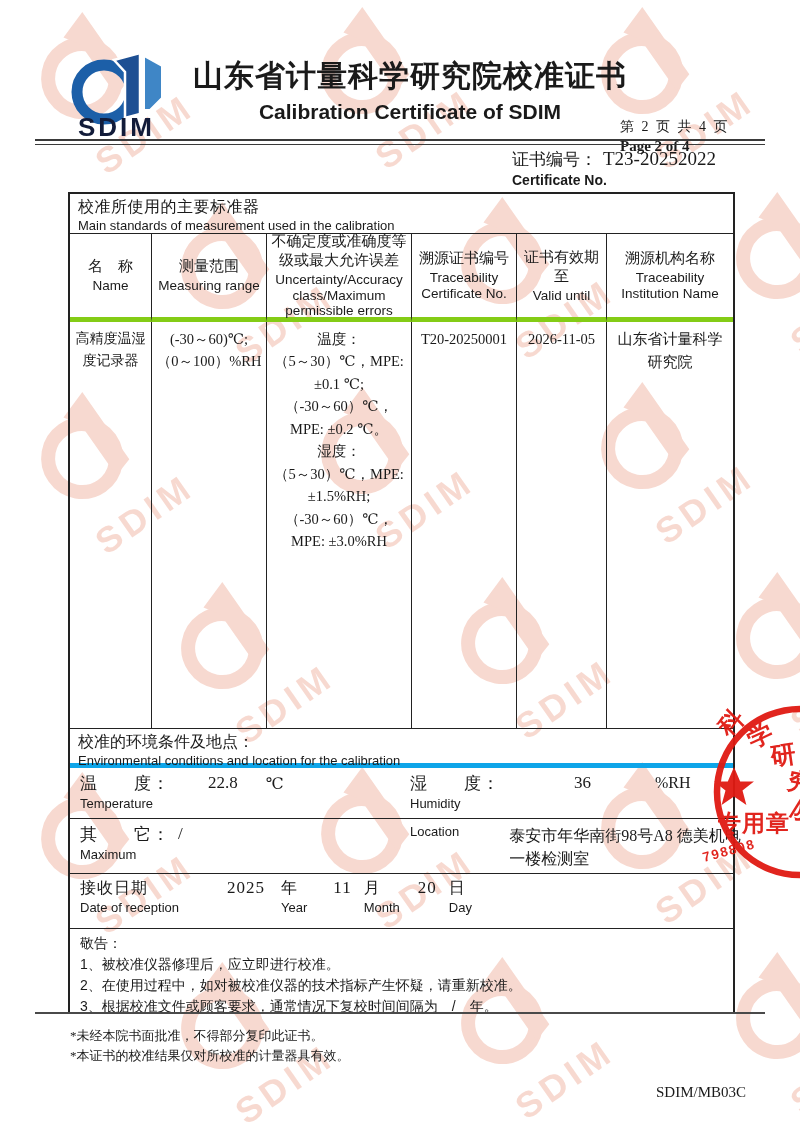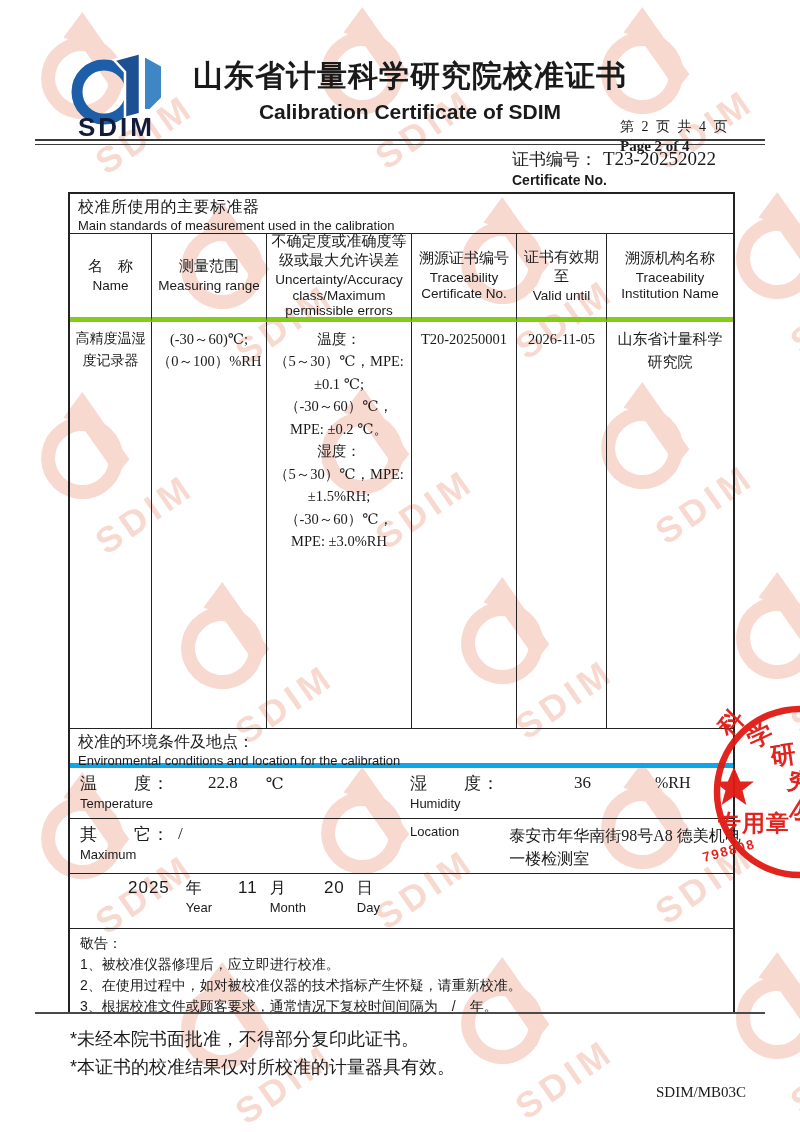--- a/index.html
+++ b/index.html
@@ -47,26 +47,26 @@
   .fieldgrp{display:flex;align-items:flex-start;}
   .lblstack .cn{font-size:17px;letter-spacing:1px;}
   .lblstack .en{font-size:13px;margin-top:1px;}
   .val{font-family:"Liberation Serif","DejaVu Serif",serif;font-size:17px;margin:1px 0 0 38px;}
   .unit{font-family:"Liberation Serif","DejaVu Serif",serif;font-size:16px;margin:2px 0 0 28px;}
   .half-l{width:330px;flex:none;}
   .half-r{flex:1;gap:36px;}
   .loc-val{font-family:"Liberation Serif","DejaVu Serif",serif;font-size:16px;margin:1px 0 0 14px;width:242px;line-height:1.45;}
   .date-row{display:flex;height:55px;box-sizing:border-box;padding:4px 10px 0 10px;border-top:1px solid #222;}
   .dgrp{display:flex;align-items:flex-start;}
-  .dval{font-family:Liberation Sans, sans-serif;font-size:17px;}
+  .dval{font-family:Liberation Serif, serif;font-size:17px;}
   .notice{border-top:1px solid #222;padding:4px 10px 6px 10px;height:84px;box-sizing:border-box;}
   .notice .nt{font-size:14px;line-height:1.5;}
   
   .btm-rule{position:absolute;left:35px;top:1012px;width:730px;border-top:2px solid #4a4a4a;}
-  .footnotes{position:absolute;left:70px;top:1026px;font-family:Liberation Sans, sans-serif;font-size:18px;line-height:1.55;}
+  .footnotes{position:absolute;left:70px;top:1026px;font-family:Liberation Serif, serif;font-size:13px;line-height:1.55;}
   .doccode{position:absolute;left:656px;top:1084px;font-family:"Liberation Serif","DejaVu Serif",serif;font-size:15px;}
   
   .stamp{position:absolute;left:640px;top:640px;width:220px;height:300px;pointer-events:none;opacity:.95;}
 </style>
 </head>
 <body>
 
 <div class="page">
 
   <svg width="0" height="0" style="position:absolute" aria-hidden="true">
@@ -246,20 +246,26 @@
       </div>
       <div class="fieldgrp half-r">
         <div class="lblstack">
           <div class="en">Location</div>
         </div>
         <div class="loc-val">泰安市年华南街98号A8 德美机电一楼检测室</div>
       </div>
     </div>
 
     <div class="date-row">
+      <div class="dgrp">
+        <div class="lblstack">
+          <div class="cn" style="font-size:16px">接收日期</div>
+          <div class="en">Date of reception</div>
+        </div>
+      </div>
       <div class="dgrp" style="margin-left:48px">
         <div class="lblstack">
           <div class="cn dval">2025</div>
         </div>
         <div class="lblstack" style="margin-left:16px">
           <div class="cn" style="font-size:16px">年</div>
           <div class="en">Year</div>
         </div>
       </div>
       <div class="dgrp" style="margin-left:26px">

